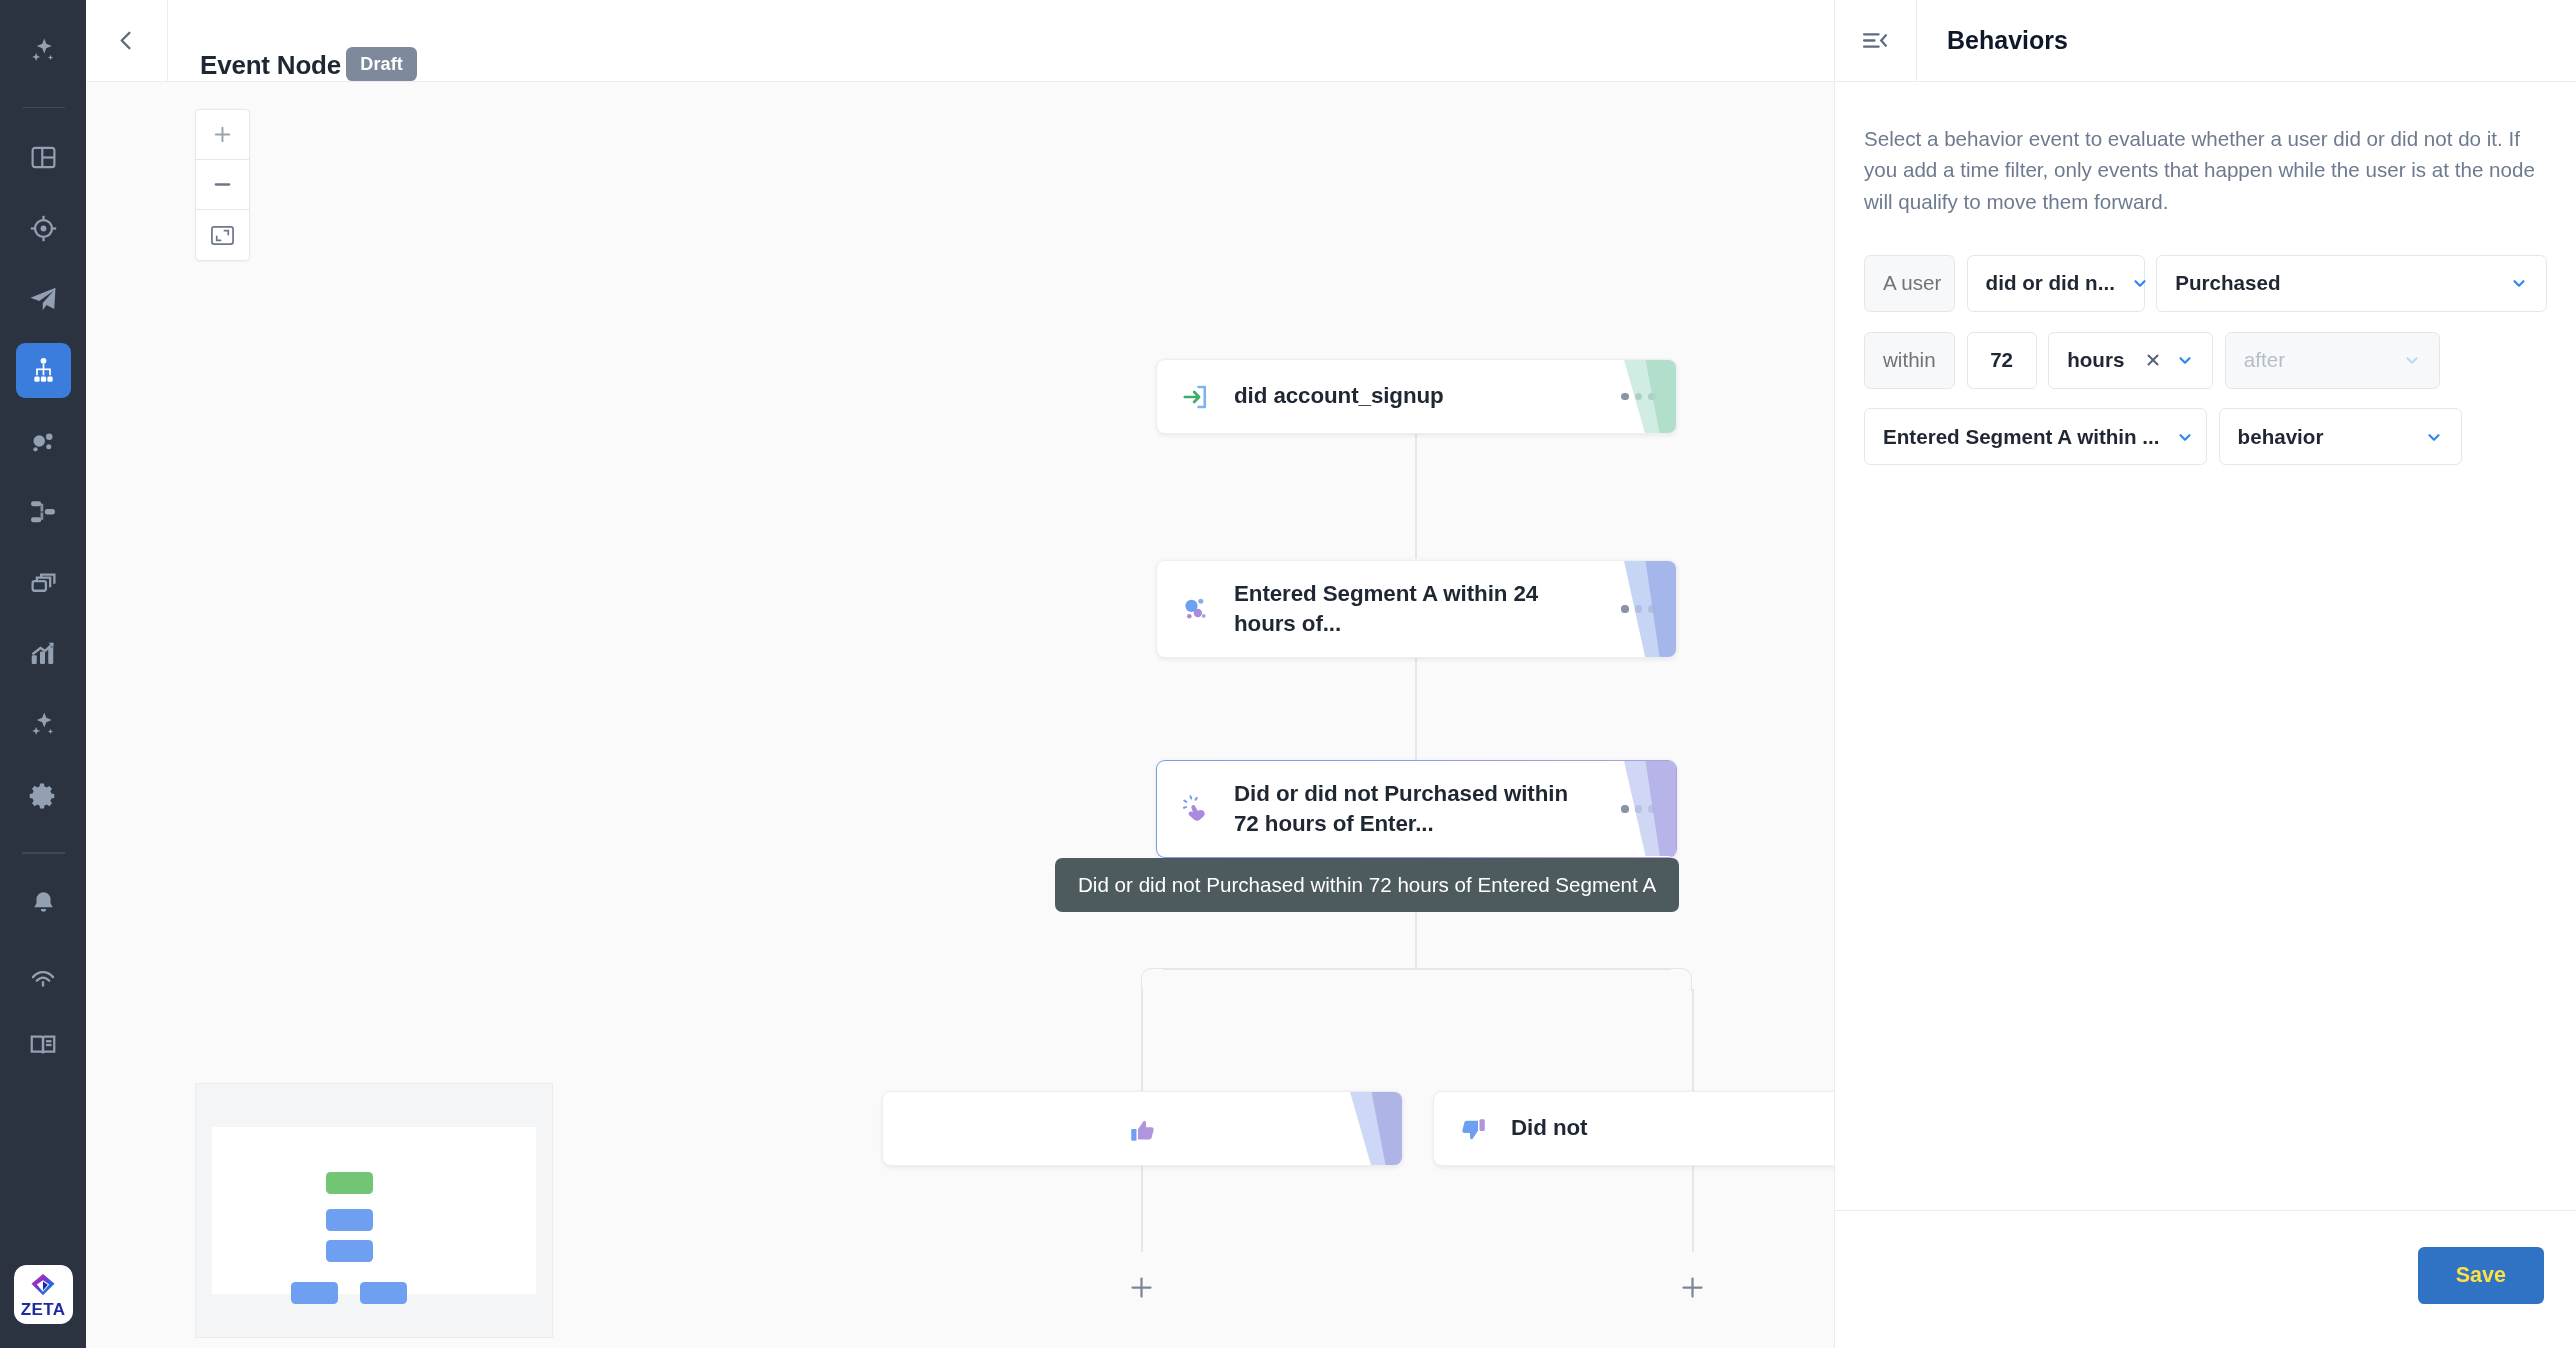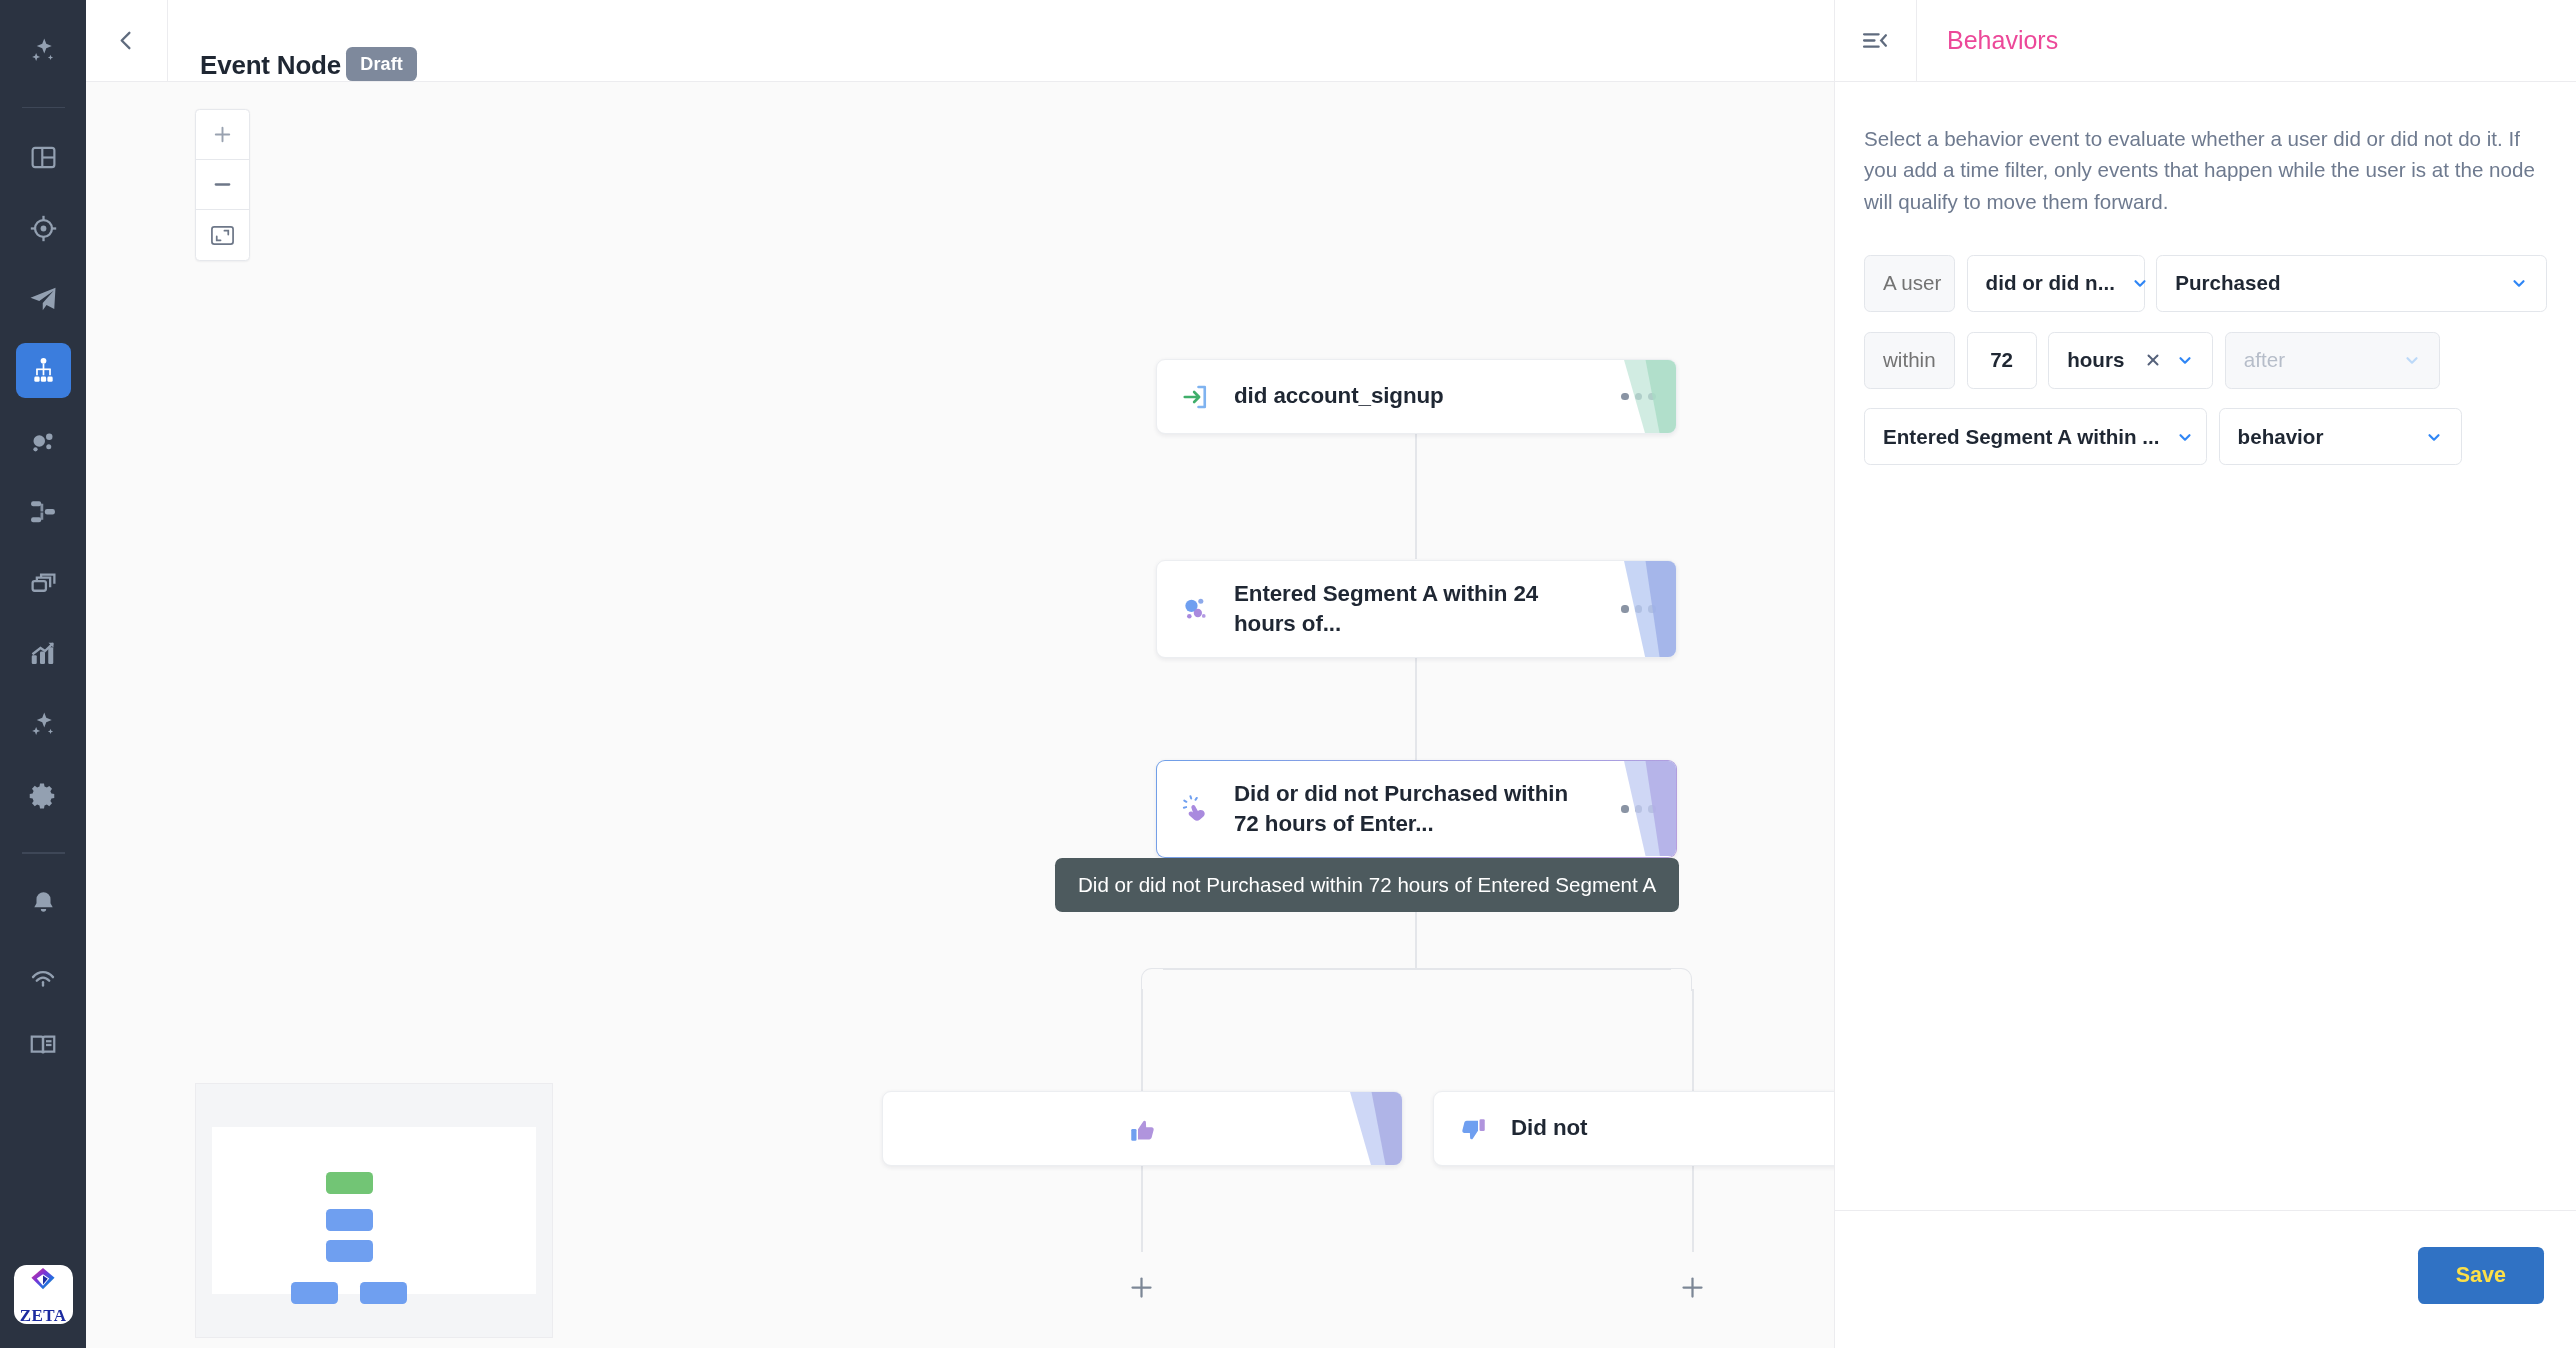--- a/index.html
+++ b/index.html
@@ -23,21 +23,21 @@
     display: flex; align-items: center; justify-content: center;
     border-radius: 9px; cursor: pointer;
   }
   .rail-btn.active { background: #3b7ddd; }
   .rail-btn svg { display: block; }
   .rail-sep { width: 43px; height: 1.8px; background: #3e4757; margin: 12.5px auto 21.5px; }
   .rail-spacer { flex: 1 1 auto; }
   .rail-logo {
     width: 59px; height: 59px; background: #fff; border-radius: 12.5px;
     margin-bottom: 25px; display: flex; flex-direction: column;
-    align-items: center; justify-content: space-between; gap: 1.8px; font-family: Liberation Serif, serif;
+    align-items: center; justify-content: center; gap: 1.8px;
   }
   .rail-logo .zword {
     font-size: 17px; font-weight: 700; color: #1c2ba0;
     letter-spacing: 0.4px; line-height: 1;
   }
 
   
   .main { position: relative; flex: 1 1 auto; height: 100%; background: #fafafa; }
 
   .topbar {
@@ -146,21 +146,21 @@
     display: flex; flex-direction: column;
   }
   .panel-head {
     height: 82px; display: flex; align-items: center;
     border-bottom: 0.9px solid #ececef; flex: 0 0 82px;
   }
   .panel-collapse {
     width: 82px; height: 82px; display: flex; align-items: center;
     justify-content: center; border-right: 0.9px solid #ececef; cursor: pointer;
   }
-  .panel-title { font-size: 25px; font-weight: 400; color: #ec4899; margin-left: 30px; }
+  .panel-title { font-size: 25px; font-weight: 700; color: #0f172a; margin-left: 30px; }
 
   .panel-body { flex: 1 1 auto; padding: 41px 29px 0; }
   .panel-desc {
     font-size: 20.6px; line-height: 1.52; color: #6e7a8f; margin-bottom: 38px;
     max-width: 682px;
   }
 
   .row { display: flex; align-items: center; gap: 11.6px; margin-bottom: 19.7px; }
 
   .ctl {

